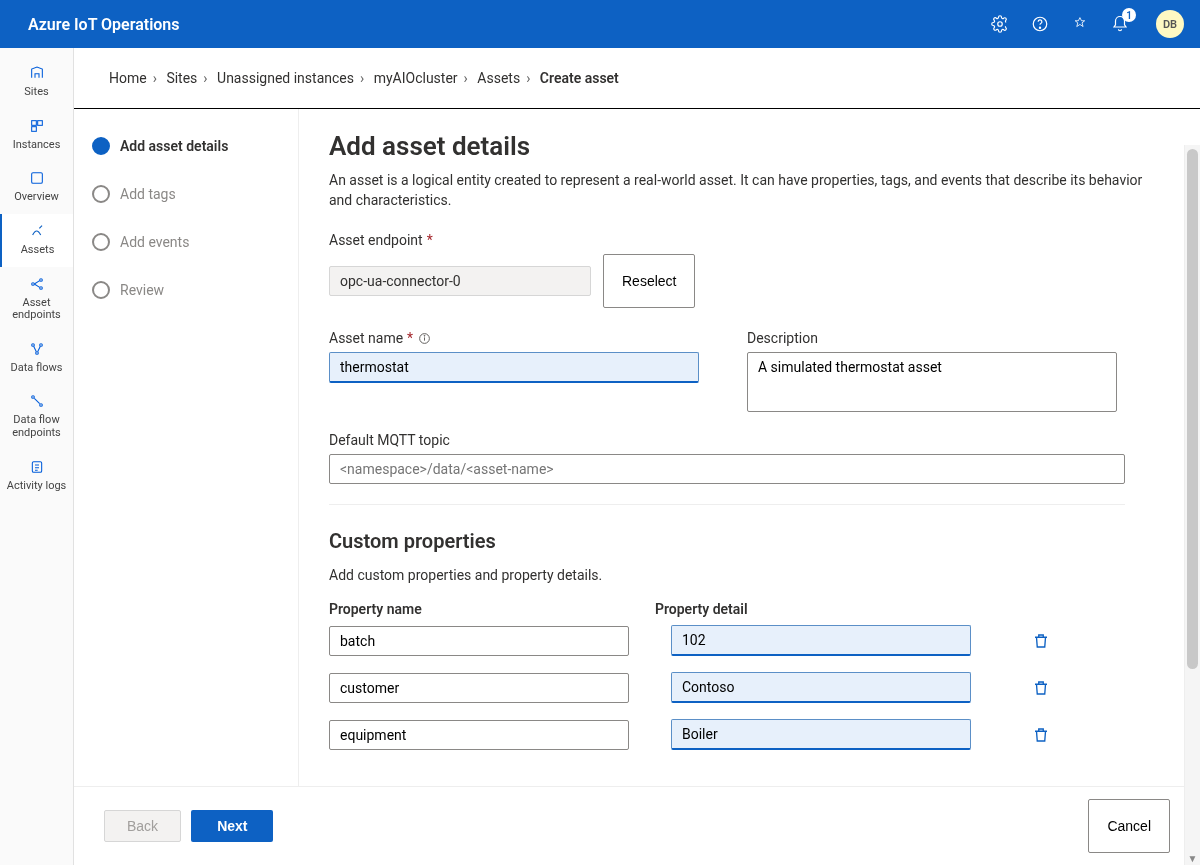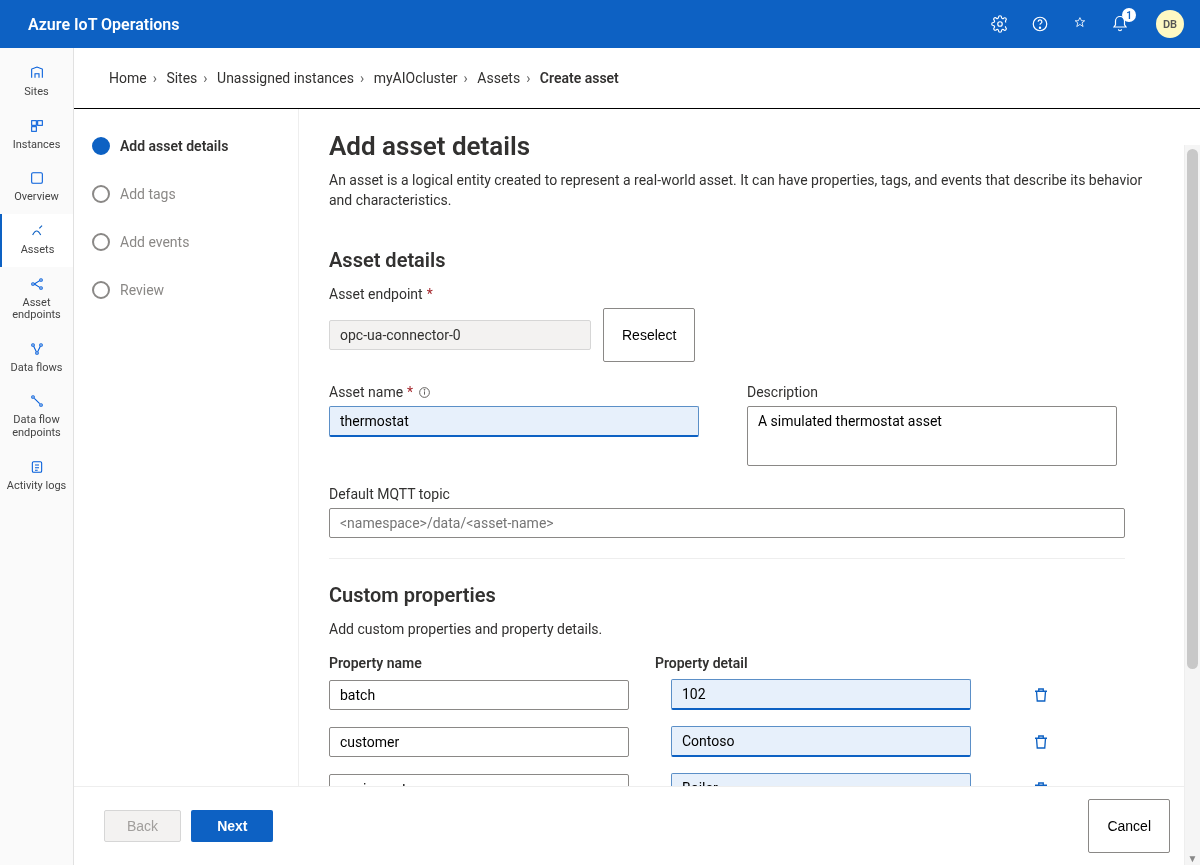--- a/index.html
+++ b/index.html
@@ -64,21 +64,21 @@
     width:18px; height:18px; border-radius:50%; border:2px solid #8a8886; margin-right:10px; flex-shrink:0;
   }
   .wiz-step.active .wiz-circle { background:#0d61c3; border-color:#0d61c3; }
   .wiz-step .wiz-label { color:#8a8886; font-size:14px; }
   .wiz-step.active .wiz-label { color:#323130; font-weight:600; }
   .form-area {
     flex:1; padding: 22px 30px 10px 30px; overflow-y:auto;
     position: relative;
   }
   .form-area h1 { font-size:26px; font-weight:600; margin-bottom:10px; }
-  .form-area p.intro { color:#323130; font-size:14px; margin-bottom:38px; line-height:1.4; max-width: 830px;}
+  .form-area p.intro { color:#323130; font-size:14px; margin-bottom:22px; line-height:1.4; max-width: 830px;}
   .form-area h2 { font-size:20px; font-weight:600; margin-bottom:14px; margin-top: 4px;}
   .field-label { font-size:14px; margin-bottom:6px; display:flex; align-items:center; gap:4px; }
   .req { color:#a4262c; }
   .info-icon { width:14px; height:14px; display:inline-flex; align-items:center; justify-content:center; color:#605e5c; }
   .row { display:flex; gap:48px; margin-bottom: 20px; flex-wrap: wrap;}
   .col { display:flex; flex-direction:column; }
   input[type=text], textarea {
     border:1px solid #8a8886; border-radius:2px; padding:6px 10px; font-size:14px; font-family:inherit;
   }
   input[readonly].endpoint {
@@ -266,21 +266,20 @@
         <div class="wiz-step">
           <div class="wiz-circle"></div>
           <div class="wiz-label">Review</div>
         </div>
       </div>
 
       <div class="form-area">
         <h1>Add asset details</h1>
         <p class="intro">An asset is a logical entity created to represent a real-world asset. It can have properties, tags, and events that describe its behavior and characteristics.</p>
 
-        <h2>Asset details</h2>
 
         <div class="field-label">
           <span>Asset endpoint</span>
             <span class="req">*</span>
         </div>
         <div class="endpoint-row">
           <input type="text" readonly="" class="endpoint" value="opc-ua-connector-0" style="">
           <button class="btn-secondary">Reselect</button>
         </div>
 

